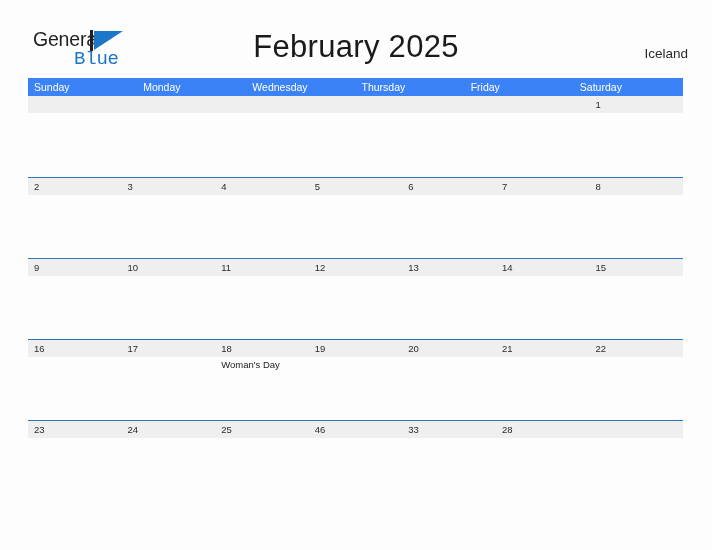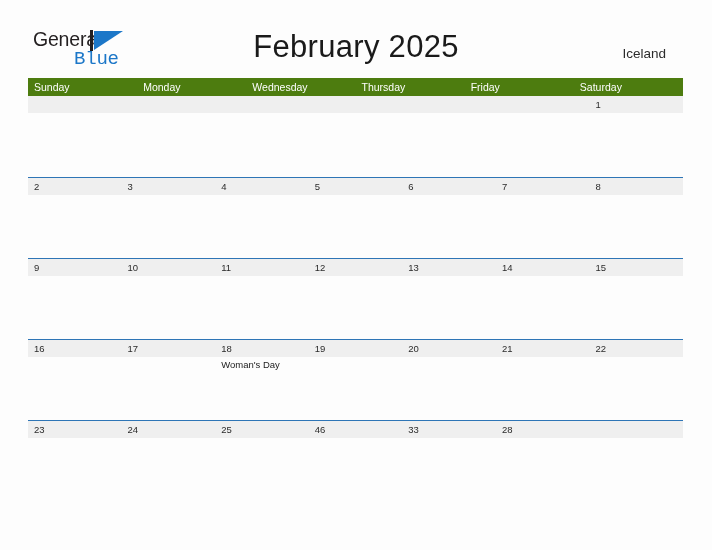--- a/index.html
+++ b/index.html
@@ -86,39 +86,39 @@
     text-align: center;
     font-size: 31px;
     color: #1a1a1a;
     font-family: "Liberation Sans Narrow", "Liberation Sans", sans-serif;
     font-stretch: condensed;
     letter-spacing: 0.3px;
   }
 
   .locale {
     position: absolute;
-    right: 46px;
+    right: 24px;
     top: 46px;
     font-size: 13.5px;
     color: #2b2b2b;
     text-align: right;
   }
 
   
   .calendar {
     position: absolute;
     left: 28px;
     top: 78px;
     width: 655px;
   }
   .weekdays {
     display: flex;
     width: 100%;
     height: 18px;
-    background: #4d7c0f;
+    background: #3b82f6;
   }
   .weekday {
     flex: 1 1 0;
     color: #ffffff;
     font-size: 10.5px;
     line-height: 18px;
     padding-left: 6px;
     box-sizing: border-box;
     white-space: nowrap;
     overflow: hidden;

